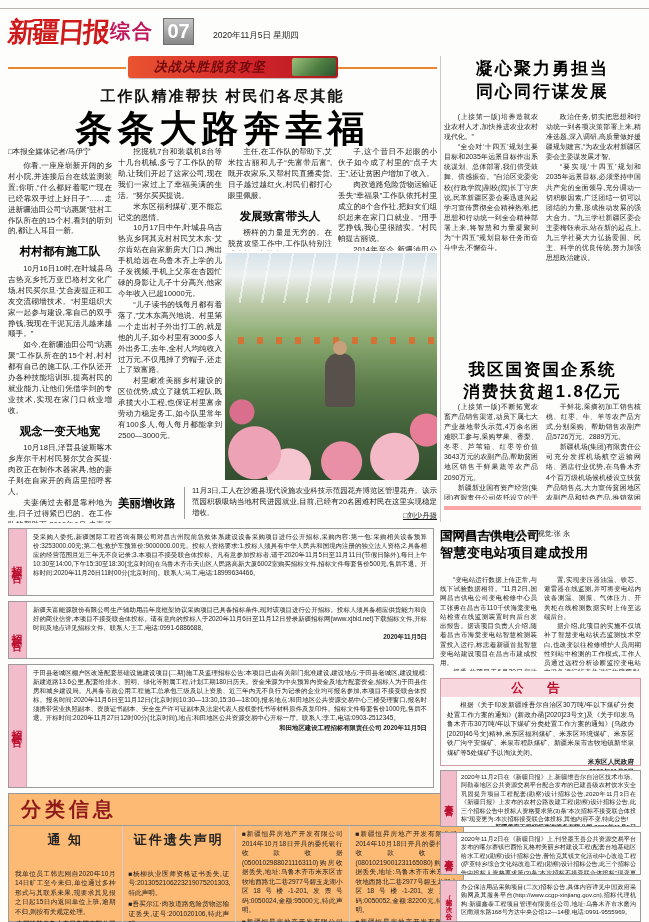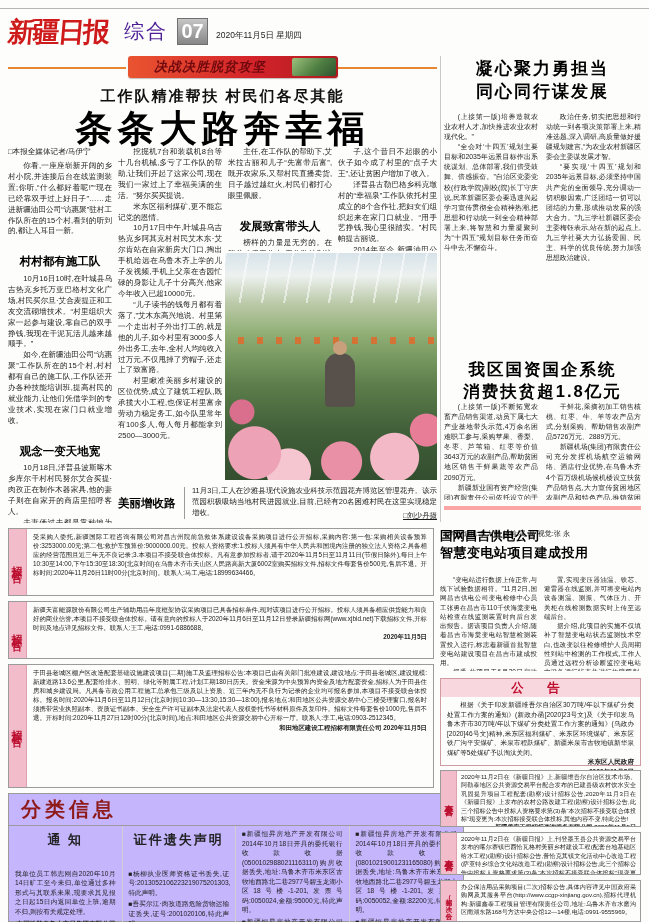--- a/index.html
+++ b/index.html
@@ -7,45 +7,45 @@
   body { font-family:"Liberation Sans", sans-serif; }
   #page { position:relative; width:649px; height:922px; background:#fdfdfc; overflow:hidden; margin:0 auto; }
 
   .abs { position:absolute; }
 
   
   .top-rule { left:0; top:8px; width:649px; height:1px; background:#b9b6b2; }
   .masthead { left:8px; top:13px; width:633px; height:36px; display:flex; align-items:center; }
   .logo { font-family:"DejaVu Serif", serif; font-weight:bold; font-size:27px; color:#ce1a1a;
           transform:skewX(-5deg); letter-spacing:-2px; line-height:1; }
-  .section-label { font-size:20px; font-weight:normal; color:#4c1d95; margin-left:16px; letter-spacing:2px; }
+  .section-label { font-size:20px; font-weight:bold; color:#be185d; margin-left:2px; letter-spacing:2px; }
   .pagenum { margin-left:9px; width:31px; height:27px; background:linear-gradient(180deg,#c6c6c6,#878787);
              border:1px solid #6f6f6f; color:#fff; font-weight:bold; font-size:20px;
              display:flex; align-items:center; justify-content:center; }
-  .mast-date { margin-left:8px; font-size:8.5px; color:#222; align-self:center; padding-top:10px; }
+  .mast-date { margin-left:19px; font-size:8.5px; color:#222; align-self:center; padding-top:10px; }
 
   
   .lead { left:8px; top:54px; width:429px; height:470px; }
   .banner-line { top:13px; height:2px; background:#e8872f; }
   .banner { left:120px; top:2px; width:210px; height:22px; border-radius:3px;
             background:linear-gradient(90deg,#ea5430,#d3232a 60%,#b01b20);
             display:flex; align-items:center; box-shadow:0 1px 1px rgba(0,0,0,.25); }
   .banner-text { flex:1; text-align:center; font-size:13px; font-weight:bold; font-style:italic;
                  color:#70090d; letter-spacing:1px; }
   .banner-chip { width:44px; height:18px; margin-right:2px; border-radius:2px;
                  background:linear-gradient(135deg,#9cc27e,#4f7f42 55%,#2d5330); }
   .kicker { left:0; top:33px; width:429px; text-align:center; font-size:15px; font-weight:600;
             letter-spacing:2px; color:#101010; }
   .headline { left:0; top:50px; width:429px; text-align:center; font-size:37px; font-weight:bold;
               letter-spacing:5px; color:#000; font-family:"DejaVu Sans", sans-serif; }
   .lead-col { position:absolute; top:93px; font-size:7.6px; line-height:1.44; text-align:justify;
               color:#1b1b1b; overflow:hidden; }
   .lead-col p { text-indent:2em; }
   .byline { text-indent:0 !important; margin-bottom:3px; }
-  .lead-sub { text-align:center; font-weight:bold; font-size:11.5px; margin:16px 0 4px; color:#000; }
+  .lead-sub { text-align:center; font-weight:bold; font-size:11.5px; margin:6px 0 4px; color:#000; }
   .c1 { left:0;   width:104px; height:376px; }
   .c2 { left:110px; width:104px; height:332px; }
   .c3 { left:220px; width:104px; height:104px; }
   .c4 { left:330px; width:99px;  height:104px; }
 
   .photo { left:217px; top:199px; width:212px; height:227px; overflow:hidden;
     background:
       radial-gradient(circle at 14% 88%, #eda2b6 0 26px, transparent 27px),
       radial-gradient(circle at 30% 96%, #f6c6d0 0 22px, transparent 23px),
       radial-gradient(circle at 55% 92%, #e98fa6 0 20px, transparent 21px),
@@ -91,21 +91,21 @@
               writing-mode:vertical-rl; text-orientation:upright; display:flex; align-items:center;
               justify-content:center; font-size:10.5px; letter-spacing:2px; border-right:1px solid #dda0ae; }
   .ad-text { flex:1; padding:3px 6px; font-size:6.4px; line-height:1.42; text-align:justify;
              color:#222; overflow:hidden; }
   .ad-sign { text-align:right; font-weight:bold; }
   .b1 { top:0;     height:68px; }
   .b2 { top:73px;  height:58px; }
   .b3 { top:136px; height:124px; }
 
   .classified { position:absolute; left:0; top:265px; width:456px; height:129px;
-                border:1px solid #9b9b9b; background:#c4b5fd; }
+                border:1px solid #9b9b9b; background:#fdba74; }
   .cl-header { height:32px; display:flex; align-items:center; padding:0 12px; border-bottom:1px solid #9b9b9b; }
   .cl-title { font-size:20px; font-weight:bold; color:#8e1a1a; letter-spacing:4px; }
   .cl-hot { margin-left:16px; font-size:14.5px; font-weight:bold; color:#cf1212; letter-spacing:.5px; }
   .cl-body { display:flex; height:96px; overflow:hidden; }
   .cl-col { width:25%; padding:3px 6px; font-size:6.6px; line-height:1.45; text-align:justify;
             color:#222; border-right:1px solid #cfcfcf; overflow:hidden; }
   .cl-col:last-child { border-right:none; }
   .cl-h { text-align:center; font-weight:bold; font-size:13px; margin:2px 0 19px; letter-spacing:2px; }
   .cl-col p { margin-bottom:2px; }
   .cl-sign { text-align:right; font-weight:bold; }
@@ -177,21 +177,21 @@
     </div>
 
     <div class="lead-col c3">
       <p>主任,在工作队的帮助下,艾米拉古丽和儿子“先富带后富”,既开农家乐,又帮村民直播卖货,日子越过越红火,村民们都打心眼里佩服。</p>
       <div class="lead-sub">发展致富带头人</div>
       <p>榜样的力量是无穷的。在脱贫攻坚工作中,工作队特别注重培养致富带头人。</p>
     </div>
 
     <div class="lead-col c4">
       <p>子,这个昔日不起眼的小伙子如今成了村里的“点子大王”,还让贫困户增加了收入。</p>
-      <p>泽普县古勒巴格乡科克墩村的“幸福泉”工作队依托村里成立的8个合作社,把妇女们组织起来在家门口就业。“用手艺挣钱,我心里很踏实。”村民帕提古丽说。</p>
+      <p>肉孜道路危险货物运输证丢失“幸福泉”工作队依托村里成立的8个合作社,把妇女们组织起来在家门口就业。“用手艺挣钱,我心里很踏实。”村民帕提古丽说。</p>
       <p>2014年至今,新疆油田公司累计选派127名干部参加“访惠聚”驻村工作,在他们的努力下,泽普县、叶城县15个村甩掉贫困帽,全都迈出了脱贫致富的步伐。</p>
     </div>
 
     <div class="abs photo">
       <div class="glass"></div>
       <div class="pots"></div>
       <div class="person"></div>
     </div>
 
     <div class="abs caption">

